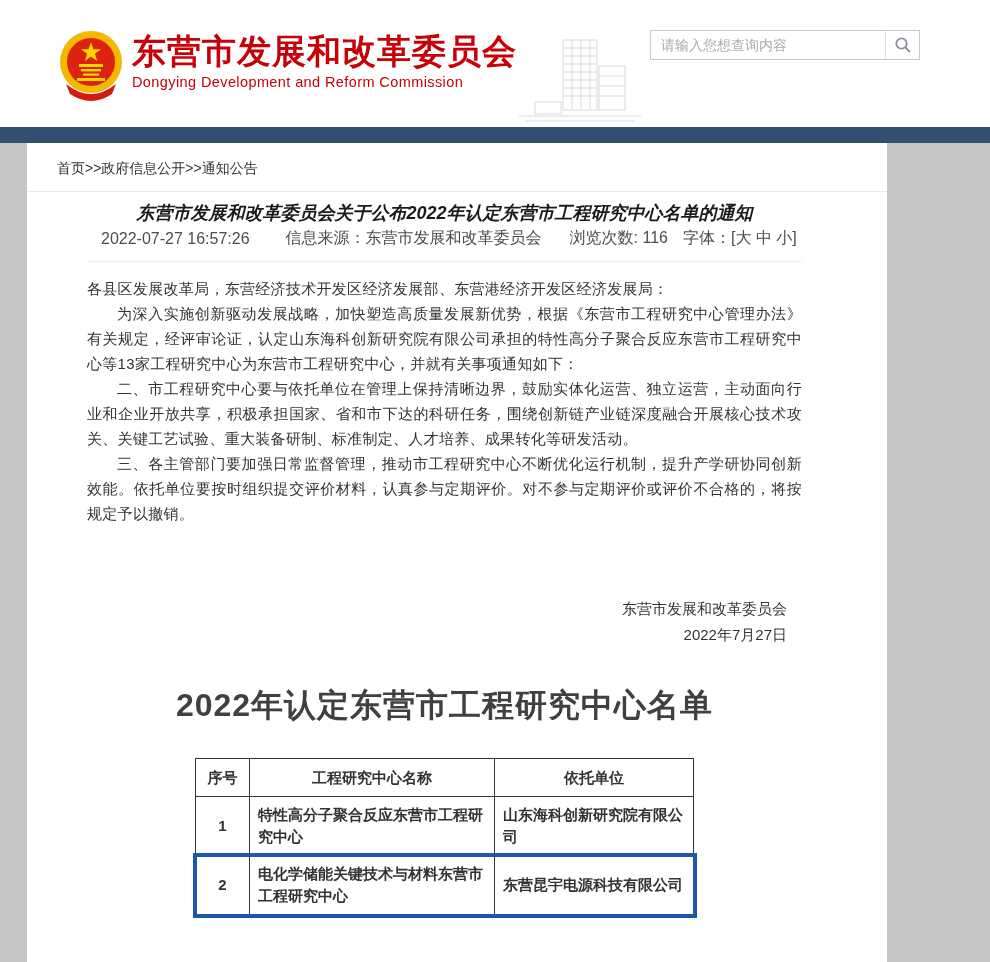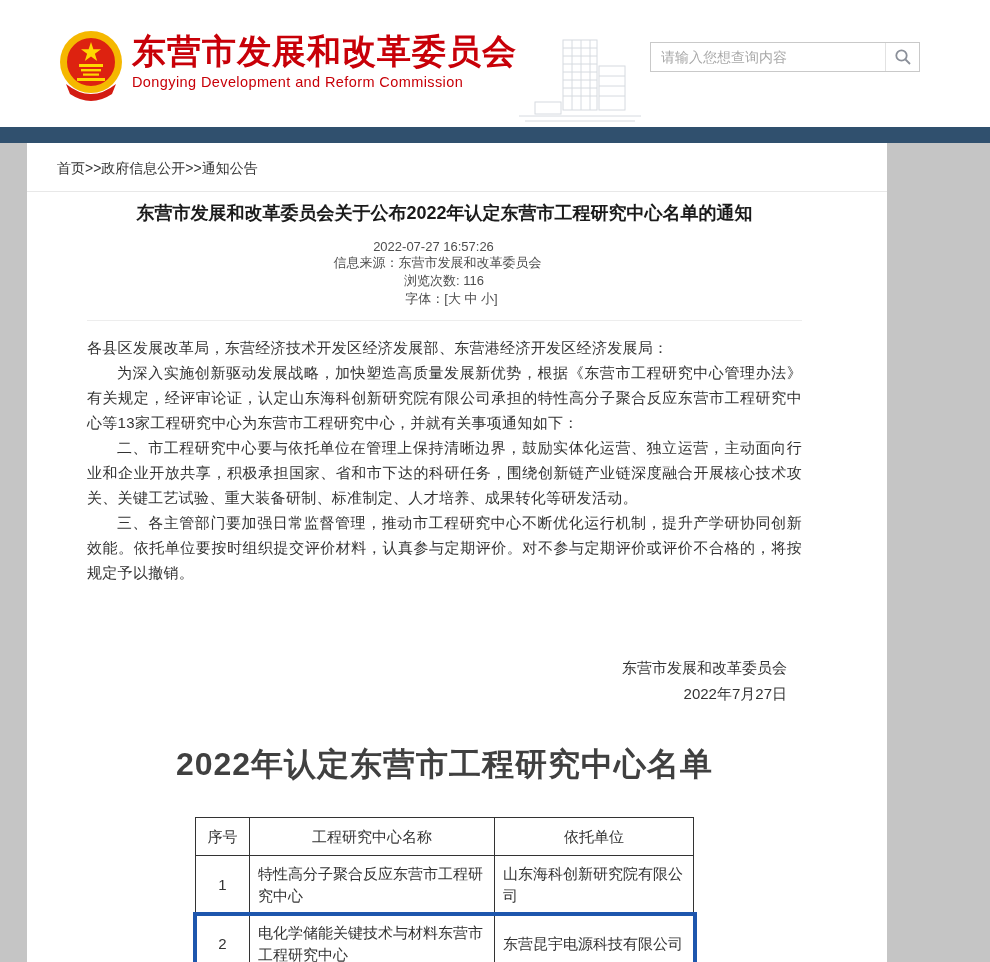--- a/index.html
+++ b/index.html
@@ -21,21 +21,21 @@
   .brand-cn {
     font-size: 34px; font-weight: bold; color: #c80008;
     letter-spacing: 1px; line-height: 42px; white-space: nowrap;
   }
   .brand-en {
     font-size: 14.5px; font-weight: normal; color: #c80008;
     letter-spacing: 0.4px; margin-top: 2px; white-space: nowrap;
   }
   .building-watermark { position: absolute; left: 515px; top: 36px; opacity: 0.85; }
   .search-box {
-    position: absolute; left: 650px; top: 42px;
+    position: absolute; left: 650px; top: 30px;
     width: 270px; height: 30px;
     border: 1px solid #c9c9c9; background: #fff;
     display: flex; align-items: flex-start;
   }
   .search-box input {
     flex: 1; height: 100%; border: 0; outline: none;
     padding: 0 10px; font-size: 14px; color: #333;
     font-family: "Liberation Sans", "DejaVu Sans", sans-serif;
   }
   .search-box input::placeholder { color: #a9a9a9; }
@@ -71,30 +71,30 @@
   }
   .swatches { display: flex; margin-left: 4px; border: 1px solid #888; }
   .swatch { width: 14px; height: 15px; border-right: 1px solid #888; cursor: pointer; }
   .swatch:last-child { border-right: 0; }
 
   .article-title {
     margin-top: 8px;
     text-align: center;
     font-size: 18px; font-weight: bold; color: #1a1a1a;
     line-height: 26px;
+    font-style: italic;
   }
 
   .meta-row {
-    margin-top: 13px;
+    margin-top: 2px;
     display: flex; align-items: center;
-    font-size: 13px; color: #4d4d4d;
+    font-size: 16px; color: #4d4d4d;
     padding-bottom: 12px;
     border-bottom: 1px solid #ededed;
     padding-left: 14px;
-    flex-direction: column;
   }
   .meta-row .m-date { margin-right: 36px; }
   .meta-row .m-source { margin-right: 28px; }
   .meta-row .m-views { margin-right: 15px; }
   .meta-row .font-sizes { cursor: pointer; }
 
   .body-text { margin-top: 14px; font-size: 15px; color: #333; }
   .body-text p {
     line-height: 25px;
     text-align: justify;
@@ -117,21 +117,21 @@
     width: 498px;
     font-size: 15px; color: #333;
     table-layout: fixed;
   }
   table.center-table col.c-seq { width: 54px; }
   table.center-table col.c-name { width: 245px; }
   table.center-table col.c-org { width: 199px; }
   table.center-table th, table.center-table td {
     border: 1px solid #333;
     padding: 7px 8px;
-    font-weight: normal;
+    font-weight: bold;
     line-height: 22px;
   }
   table.center-table th { text-align: center; height: 38px; }
   td.seq { text-align: center; }
   tr.highlighted { outline: 4px solid #1d56ad; outline-offset: -1px; }
 </style>
 </head>
 <body>
 
 <div class="site-header">

